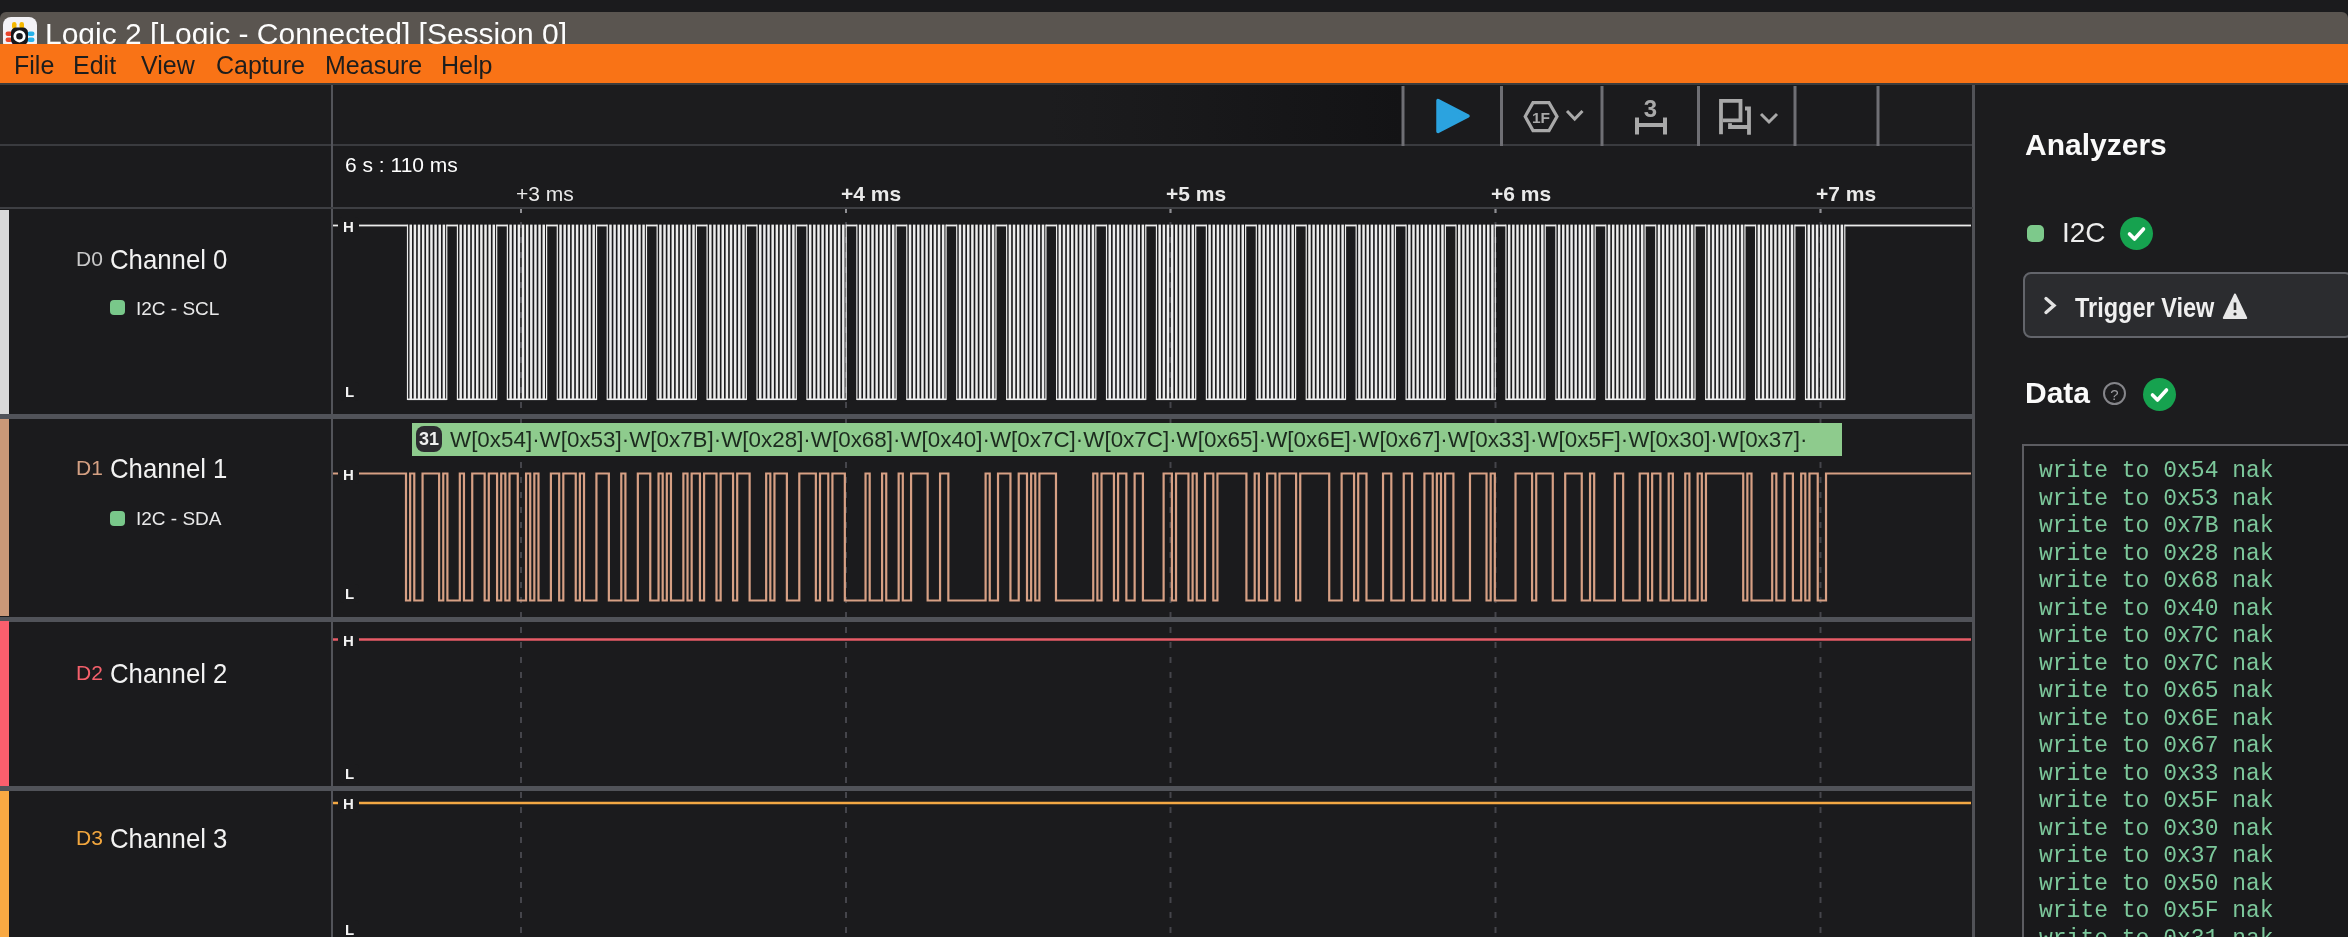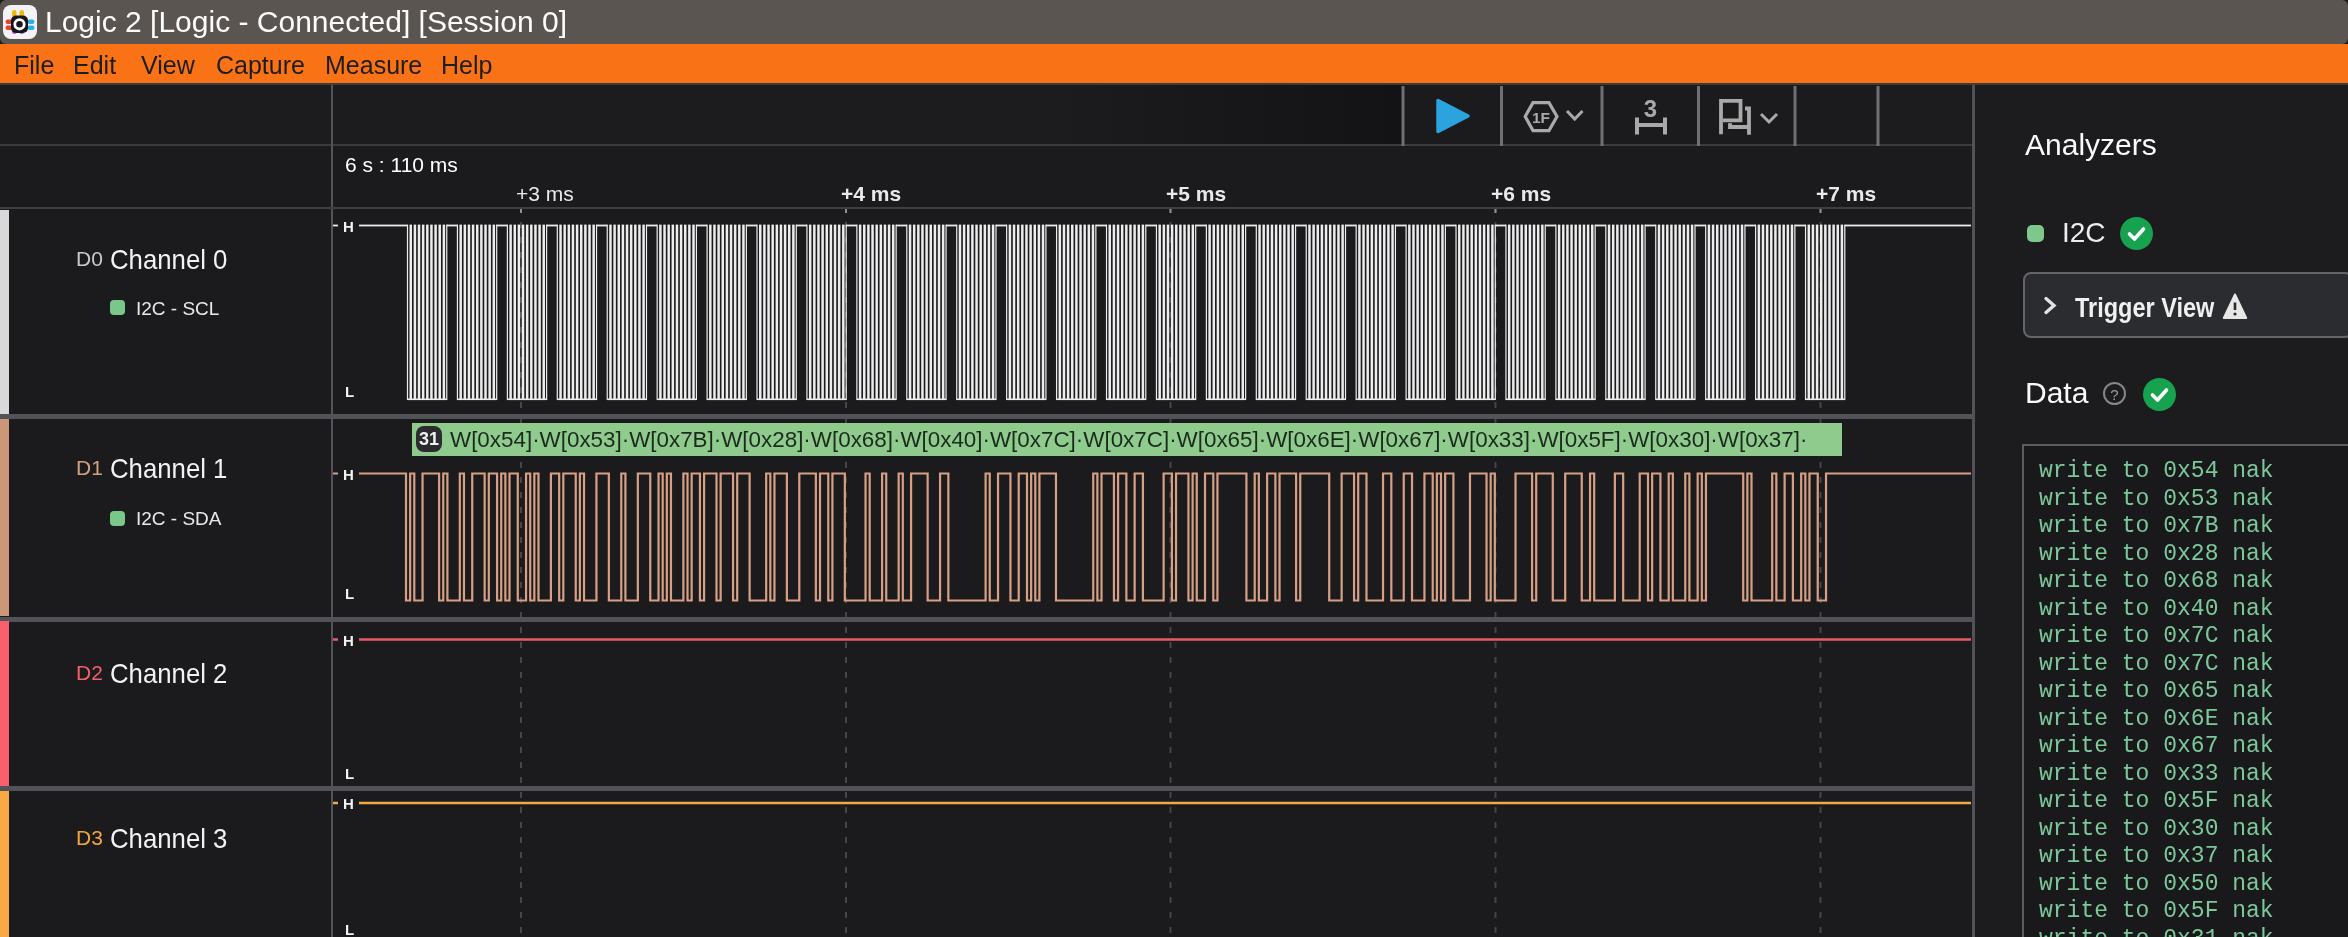--- a/index.html
+++ b/index.html
@@ -1,35 +1,35 @@
 <!DOCTYPE html>
 <html><head><meta charset="utf-8">
 <style>
 * { margin:0; padding:0; box-sizing:border-box; }
 html,body { width:2348px; height:937px; overflow:hidden; background:#1b1b1d;
   font-family:"Liberation Sans", sans-serif; }
 .abs { position:absolute; }
-#titlebar { left:0; top:0; width:2348px; height:44px; background:#5a5550;border-radius:6px; }
+#titlebar { left:0; top:12px; width:2348px; height:44px; background:#5a5550;border-radius:6px; }
 #titlebar .t { left:45px; top:5px; font-size:30px; color:#fdfdfd; }
 #menubar { left:0; top:44px; width:2348px; height:41px; background:#f97316; border-bottom:2px solid #3c3c3c; }
 .mi { position:absolute; top:7px; font-size:25px; color:#1d1d1d; }
 #app { left:0; top:85px; width:2348px; height:852px; background:#1b1b1d; }
 .hl { position:absolute; color:#f2f2f2; font-weight:bold; font-size:15px; background:#1b1b1d; padding:1px 5px; border-radius:4px; z-index:5; }
 .chname { position:absolute; left:110px; font-size:28px; color:#f2f2f2; transform:scaleX(0.92); transform-origin:0 0; }
 .dlabel { position:absolute; left:40px; font-size:21px;margin-left:36px; }
 .sublabel { position:absolute; left:136px; font-size:19px; color:#e9e9e9; }
 .dot { position:absolute; left:110px; width:15px; height:15px; border-radius:4px; background:#79c88a; }
 .sep { position:absolute; left:0; width:1973px; background:#515359; height:5px; z-index:4; }
 .strip { position:absolute; left:0; width:9px; z-index:5; }
 #greenbar { position:absolute; left:412px; top:338px; width:1430px; height:33px; background:#8ecb8d; z-index:3;
   font-size:22.4px; color:#1c2a1e; line-height:33px; white-space:nowrap; overflow:hidden; }
 #greenbar .chip { display:inline-block; background:#2c2c30; color:#f0f0f0; font-weight:bold; font-size:18px;
   border-radius:8px; width:26px; height:26px; line-height:26px; text-align:center; vertical-align:2.5px; margin:0 8px 0 4px; }
 #rp { left:1975px; top:85px; width:373px; height:852px; background:#1c1c1e; }
-.rph { position:absolute; left:50px; font-size:30px; font-weight:normal; color:#fafafa; }
+.rph { position:absolute; left:50px; font-size:30px; font-weight:bold; color:#fafafa; }
 #trig { position:absolute; left:48px; top:186.5px; width:330px; height:66px; background:#2b2c2f;
   border:2px solid #63656b; border-radius:8px; }
 #databox { position:absolute; left:47px; top:359px; width:330px; height:493px; background:#19191b;
   border-left:2px solid #5c5c61; border-top:2px solid #5c5c61; }
 #databox .txt { position:absolute; left:15px; top:12px; font-family:"Liberation Mono", monospace;
   font-size:23px; line-height:27.5px; color:#7cc89b; white-space:pre; }
 #tlbot { position:absolute; left:0; top:122px; width:1973px; height:2px; background:#3e3f43; z-index:2; }
 </style></head>
 <body>
 <div id="titlebar" class="abs">

